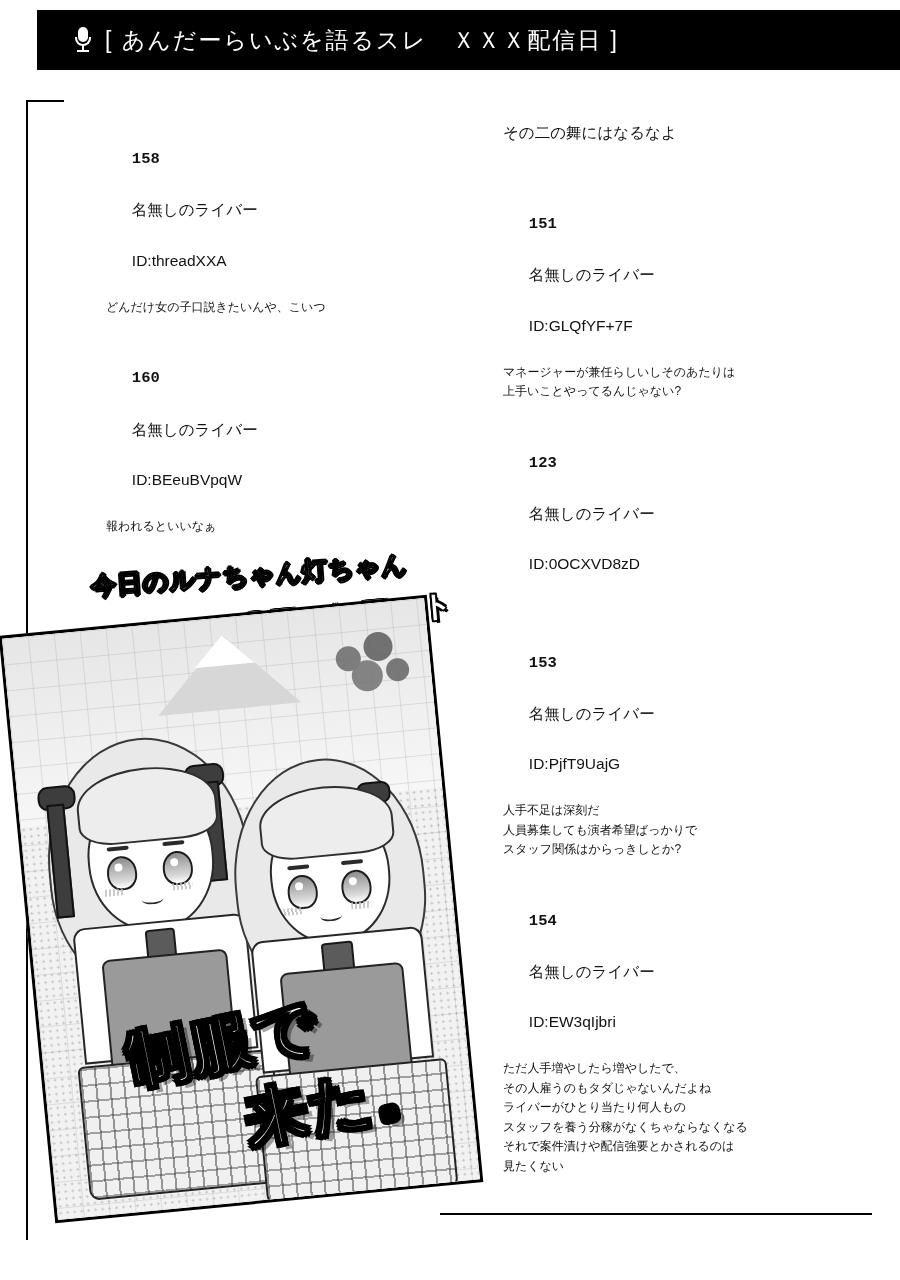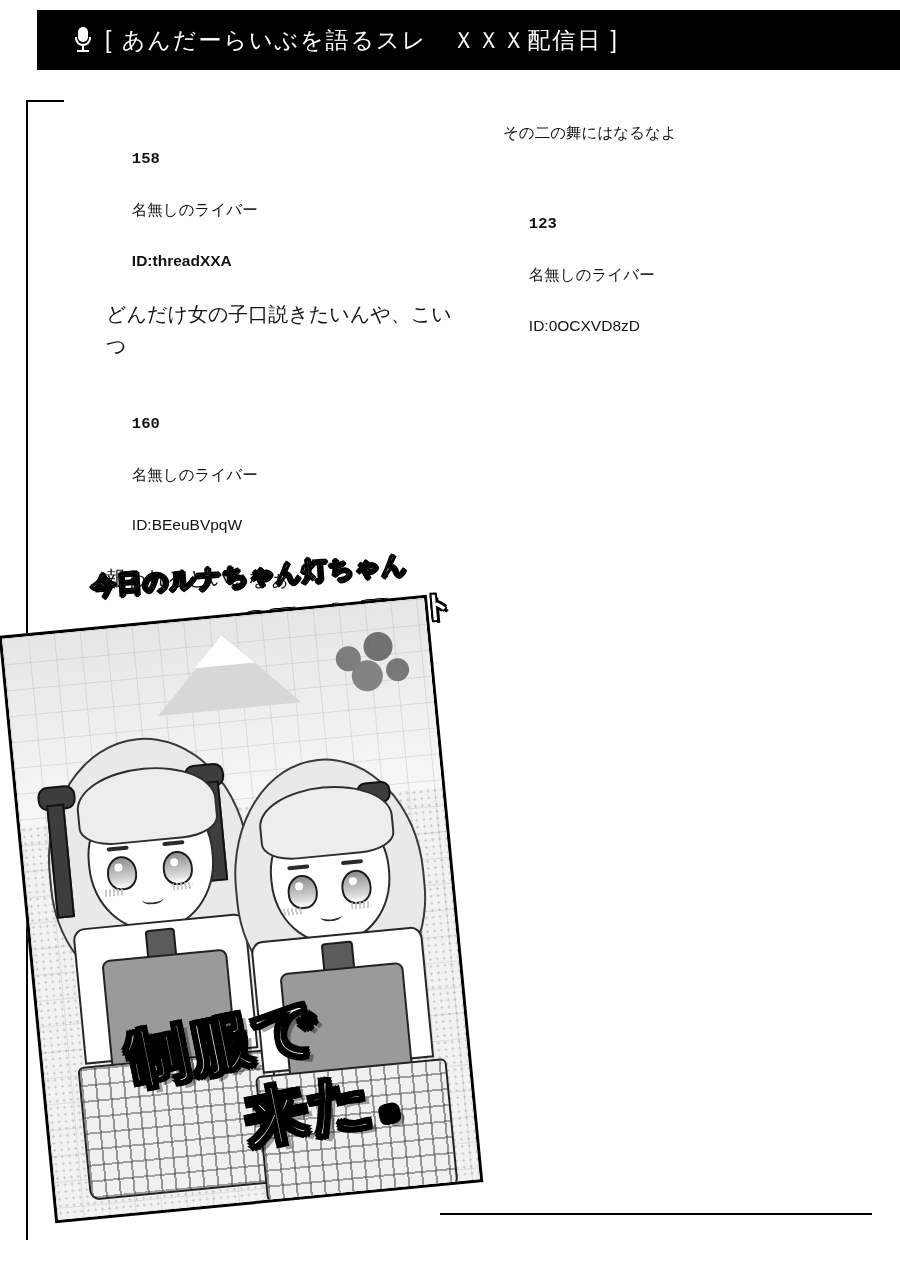--- a/index.html
+++ b/index.html
@@ -119,24 +119,24 @@
   .col-right { left: 503px; top: 120px; width: 370px; }
 
   .post { margin-bottom: 22px; }
   .post-head {
     white-space: pre-wrap;
     font-size: 15.5px;
   }
   .post-head .num { font-weight: 700; font-family: Liberation Mono, monospace; }
   .post-head .name { }
   .post-head .pid { }
-  .post-head.bold-id .pid { font-weight: 700; }
+  .post-head.bold-id .pid { font-weight: 400; }
   .post-body {
     white-space: pre-wrap;
-    font-size: 20px;
+    font-size: 12px;
     line-height: 1.62;
   }
   .standalone-line {
     white-space: pre-wrap;
     font-size: 15.5px;
     margin-bottom: 40px;
   }
 
   
   .fanart-caption {
@@ -405,32 +405,70 @@
     </div>
     <div class="post-body">報われるといいなぁ</div>
   </div>
 
 </div>
 
 <div class="col col-right">
 
   <div class="standalone-line">その二の舞にはなるなよ</div>
 
+  <div class="post">
+    <div class="post-head">
+      <span class="num">151</span>
+      <span> </span>
+      <span class="name">名無しのライバー</span>
+      <span> </span>
+      <span class="pid">ID:GLQfYF+7F</span>
+    </div>
+    <div class="post-body">マネージャーが兼任らしいしそのあたりは
+上手いことやってるんじゃない?</div>
+  </div>
 
   <div class="post">
     <div class="post-head">
       <span class="num">123</span>
       <span> </span>
       <span class="name">名無しのライバー</span>
       <span> </span>
       <span class="pid">ID:0OCXVD8zD</span>
     </div>
   </div>
 
-
+  <div class="post">
+    <div class="post-head">
+      <span class="num">153</span>
+      <span> </span>
+      <span class="name">名無しのライバー</span>
+      <span> </span>
+      <span class="pid">ID:PjfT9UajG</span>
+    </div>
+    <div class="post-body">人手不足は深刻だ
+人員募集しても演者希望ばっかりで
+スタッフ関係はからっきしとか?</div>
+  </div>
+
+  <div class="post">
+    <div class="post-head">
+      <span class="num">154</span>
+      <span> </span>
+      <span class="name">名無しのライバー</span>
+      <span> </span>
+      <span class="pid">ID:EW3qIjbri</span>
+    </div>
+    <div class="post-body">ただ人手増やしたら増やしたで、
+その人雇うのもタダじゃないんだよね
+ライバーがひとり当たり何人もの
+スタッフを養う分稼がなくちゃならなくなる
+それで案件漬けや配信強要とかされるのは
+見たくない</div>
+  </div>
 
 </div>
 
 <div class="fanart-caption">
   <div class="cap-line1">今日のルナちゃん灯ちゃん</div>
   <div class="cap-line2">のファンアート</div>
 </div>
 
 <div class="fanart">
   <div class="halftone"></div>

